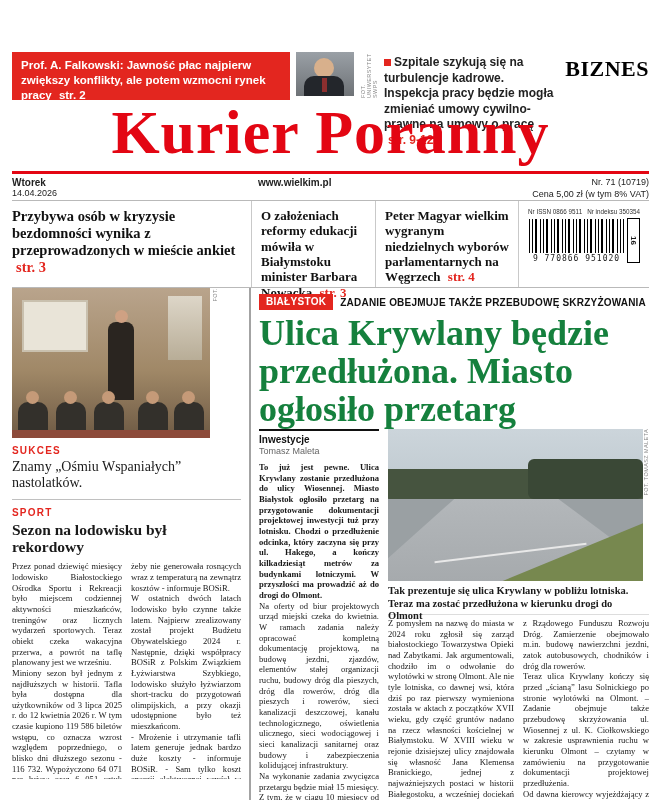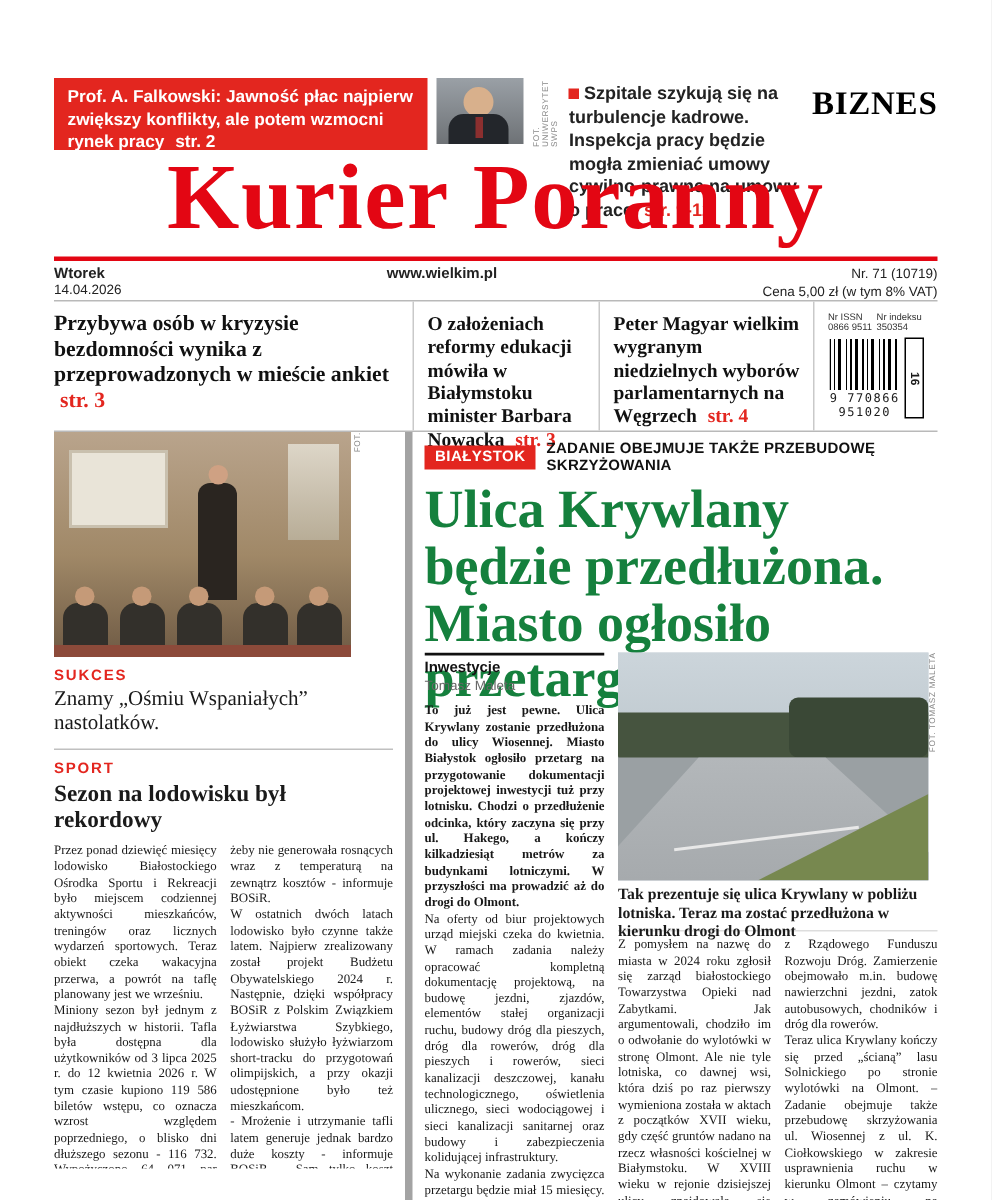--- a/index.html
+++ b/index.html
@@ -3,21 +3,21 @@
 <meta charset="utf-8">
 <style>
   * { margin:0; padding:0; box-sizing:border-box; }
   html,body { background:#e9e9e9; }
   .page {
     width:661px; height:800px; margin:0 auto; background:#fff;
     font-family:"Liberation Serif", serif; color:#1a1a1a;
     position:relative; overflow:hidden;
     --red:#e3261f; --masthead-red:#e30613;
   }
-  .inner { padding:0 36px; }
+  .inner { padding:0 12px; }
 
   
   .topbar { margin-top:52px; display:flex; align-items:stretch; gap:6px; height:48px; }
   .top-red-box {
     background:var(--red); color:#fff; width:288px; padding:6px 9px;
     font-family:"Liberation Sans", sans-serif; font-weight:bold; font-size:11.5px; line-height:1.3;
   }
   .top-portrait { width:58px; height:44px; position:relative; background:linear-gradient(180deg,#9aa0a6,#6e7276); flex:0 0 auto; overflow:hidden; }
   .top-portrait .head { position:absolute; left:18px; top:6px; width:20px; height:20px; border-radius:50%; background:#d8b08c; }
   .top-portrait .body { position:absolute; left:8px; top:24px; width:40px; height:22px; border-radius:10px 10px 0 0; background:#23262b; }
@@ -66,21 +66,21 @@
   .barcode { flex:1; }
   .barcode-bars {
     height:36px; border:1px solid #fff;
     background:repeating-linear-gradient(90deg,#000 0 1px,#fff 1px 3px,#000 3px 4px,#fff 4px 6px,#000 6px 8px,#fff 8px 11px);
   }
   .barcode-digits { font-family:"DejaVu Sans Mono", monospace; font-size:8px; text-align:center; letter-spacing:1px; }
   .edition-box { width:13px; border:1px solid #000; margin-left:2px; display:flex; align-items:center; justify-content:center; font-family:"Liberation Sans", sans-serif; font-size:8px; font-weight:bold; writing-mode:vertical-rl; }
 
   
   .content { display:flex; height:513px; }
-  .left-col { width:239px; flex:0 0 auto; padding-right:8px; border-right:5px solid #a3a3a3; }
+  .left-col { width:239px; flex:0 0 auto; padding-right:8px; border-right:2px solid #a3a3a3; }
   .main-col { flex:1; padding-left:8px; }
 
   
   .photo-row { display:flex; gap:2px; }
   .meeting-photo { width:198px; height:150px; position:relative; overflow:hidden; background:linear-gradient(180deg,#b9a48c 0%,#a08867 55%,#6e5a44 100%); }
   .meeting-photo .screen { position:absolute; left:10px; top:12px; width:66px; height:52px; background:#e9e4d8; border:2px solid #c9c0ae; }
   .meeting-photo .banner { position:absolute; right:8px; top:8px; width:34px; height:64px; background:linear-gradient(180deg,#ddd6c8,#b8ad97); }
   .meeting-photo .standing { position:absolute; left:96px; top:34px; width:26px; height:78px; background:#2a2520; border-radius:8px 8px 0 0; }
   .meeting-photo .standing:before { content:""; position:absolute; left:7px; top:-12px; width:13px; height:13px; border-radius:50%; background:#cfa183; }
   .meeting-photo .row-heads { position:absolute; left:0; bottom:0; width:100%; height:46px; }

